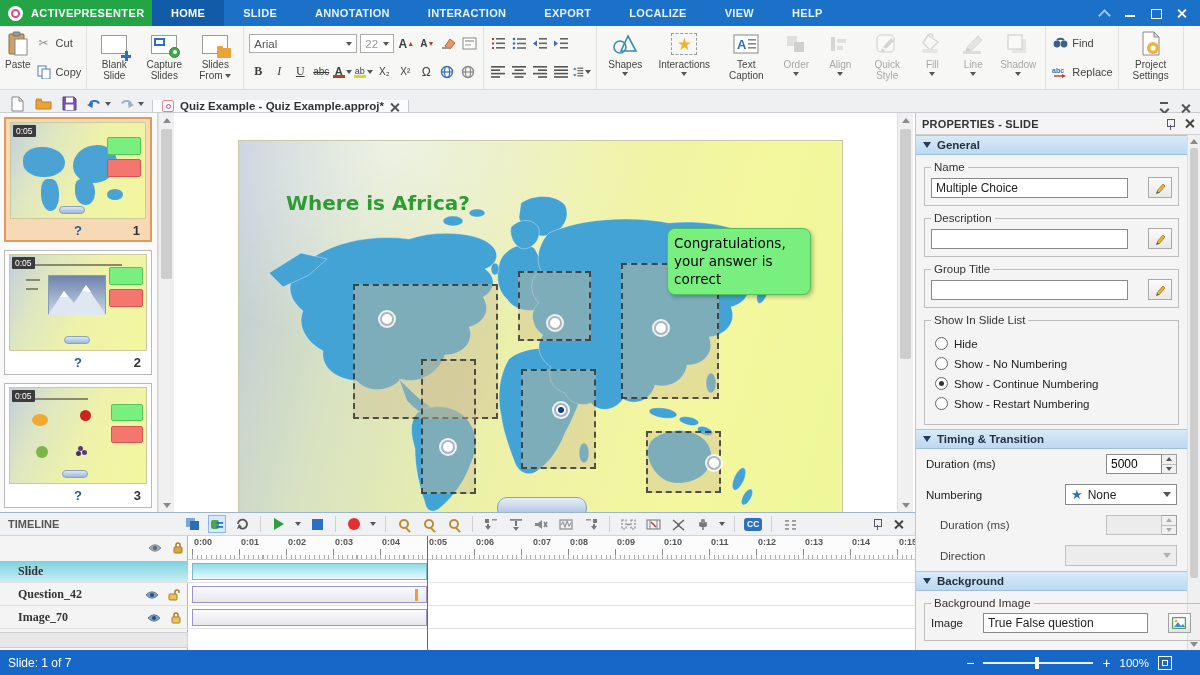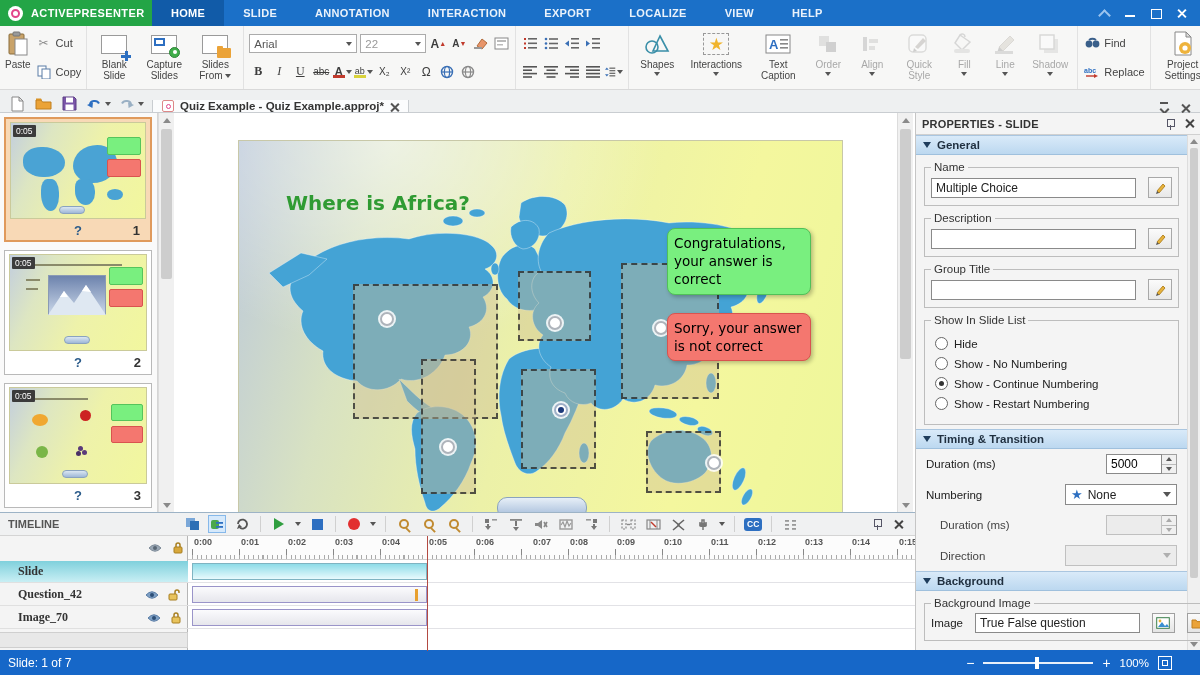--- a/index.html
+++ b/index.html
@@ -30,21 +30,21 @@
   .bigbtn { display:flex; flex-direction:column; align-items:center; justify-content:flex-start; padding-top:2px; gap:2px; }
   .bigbtn .blabel { font-size:10px; color:#444; text-align:center; line-height:11px; }
   .bigbtn.dis .blabel { color:#a8a8a8; }
   .bigbtn.dis svg, .bigbtn.dis .iconbox { opacity:.5; filter:grayscale(60%); }
   .iconbox { height:26px; display:flex; align-items:center; justify-content:center; }
   .caret { display:inline-block; width:0; height:0; border-left:3px solid transparent; border-right:3px solid transparent; border-top:4px solid #555; vertical-align:middle; }
   .smallrow { display:flex; align-items:center; gap:3px; height:19px; }
   .smallbtn { display:flex; align-items:center; gap:3px; font-size:11px; color:#444; }
   .gicon { width:18px; height:17px; display:flex; align-items:center; justify-content:center; font-size:12px; color:#3d3d3d; }
   .fontbox { width:108px; height:19px; background:#fff; border:1px solid #ababab; font-size:11.5px; color:#555; display:flex; align-items:center; padding:0 4px; justify-content:space-between; }
-  .sizebox { width:66px; }
+  .sizebox { width:34px; }
   .sizebox span.v { color:#999; }
   .two-col { display:flex; flex-direction:column; justify-content:space-around; }
 
   
   .slide-ic { width:26px; height:19px; background:#fff; border:1px solid #9a9a9a; position:relative; }
   .plus-blue::after{ content:""; position:absolute; right:-5px; bottom:-5px; width:10px; height:3px; background:#2d6fc1; }
   .plus-blue::before{ content:""; position:absolute; right:-1.5px; bottom:-8.5px; width:3px; height:10px; background:#2d6fc1; }
   .cam-green { position:absolute; right:-4px; bottom:-5px; width:11px; height:11px; border-radius:50%; background:#3fae49; border:1px solid #2c8436; }
   .cam-green::after { content:""; position:absolute; inset:2.5px; border-radius:50%; background:#fff; }
   .inner-cap { position:absolute; left:2px; top:2px; width:11px; height:8px; border:2px solid #2d6fc1; background:#fff; }
@@ -121,21 +121,21 @@
   .x-ic { position:relative; width:9px; height:9px; }
   .x-ic::before,.x-ic::after{ content:""; position:absolute; left:4px; top:-1px; width:1.6px; height:11px; background:#444; }
   .x-ic::before{ transform:rotate(45deg);} .x-ic::after{ transform:rotate(-45deg);}
   .pscroll { position:absolute; right:0; top:22px; bottom:0; width:13px; background:#f0f0f0; border-left:1px solid #ddd; }
   .pcontent { position:absolute; left:0; top:22px; right:13px; bottom:0; }
   .sechead { height:20px; background:linear-gradient(#d9eaf9,#bcd8f0); border-top:1px solid #aac6e0; border-bottom:1px solid #9fc0dd; display:flex; align-items:center; gap:6px; padding:0 7px; }
   .sechead .tri { width:0; height:0; border-left:4px solid transparent; border-right:4px solid transparent; border-top:6px solid #1f3d5c; transform:rotate(0deg); }
   .sechead .stxt { font-size:11.5px; font-weight:bold; color:#1f2f3f; }
   fieldset.pfs { border:1px solid #bdbdbd; margin:6px 8px 4px 8px; padding:4px 6px 7px 6px; }
   fieldset.pfs legend { font-size:11.5px; color:#333; padding:0 3px; }
-  .inprow { display:flex; align-items:center; gap:12px; }
+  .inprow { display:flex; align-items:center; gap:20px; }
   .pinput { flex:1; height:20px; border:1px solid #8a8a8a; background:#fff; font-size:12px; color:#222; padding:0 4px; font-family:"Liberation Sans",sans-serif; }
   .editbtn { width:24px; height:21px; background:linear-gradient(#fbfbfb,#e8e8e8); border:1px solid #a8a8a8; display:flex; align-items:center; justify-content:center; }
   .radiorow { display:flex; align-items:center; gap:6px; margin:7px 4px; }
   .radio { width:13px; height:13px; border-radius:50%; border:1px solid #666; background:#fff; position:relative; flex:none; }
   .radiorow.sel .radio::after { content:""; position:absolute; inset:3px; border-radius:50%; background:#333; }
   .radiorow .rlabel { font-size:11.5px; color:#222; }
   .prow { display:flex; align-items:center; padding:5px 10px 5px 10px; }
   .prow .plabel { font-size:11.5px; color:#222; flex:1; }
   .prow.sub .plabel { padding-left:14px; color:#444; }
   .spin { display:flex; align-items:stretch; }
@@ -732,21 +732,20 @@
       <div class="hs" style="left:407px;top:290px;width:75px;height:62px;"></div>
 
       <span class="mapradio" style="left:141px;top:171px;"></span>
       <span class="mapradio" style="left:309px;top:175px;"></span>
       <span class="mapradio" style="left:415px;top:180px;"></span>
       <span class="mapradio" style="left:202px;top:299px;"></span>
       <span class="mapradio sel" style="left:315px;top:262px;"></span>
       <span class="mapradio" style="left:468px;top:315px;"></span>
 
       <div class="fb fb-green" style="left:428px;top:87px;">Congratulations, your answer is correct</div>
-      <div class="fb fb-red" style="left:428px;top:172px;">Sorry, your answer is not correct</div>
 
       <div class="submitpill"></div>
     </div>
   </div>
 
   <div class="scrollv" style="left:897px; top:113px; width:16px; height:399px;">
     <span class="sv-arrow sv-up" style="top:0;"></span>
     <span class="sv-arrow sv-down" style="bottom:0;"></span>
     <span class="sv-thumb" style="top:16px; height:230px;"></span>
   </div>

